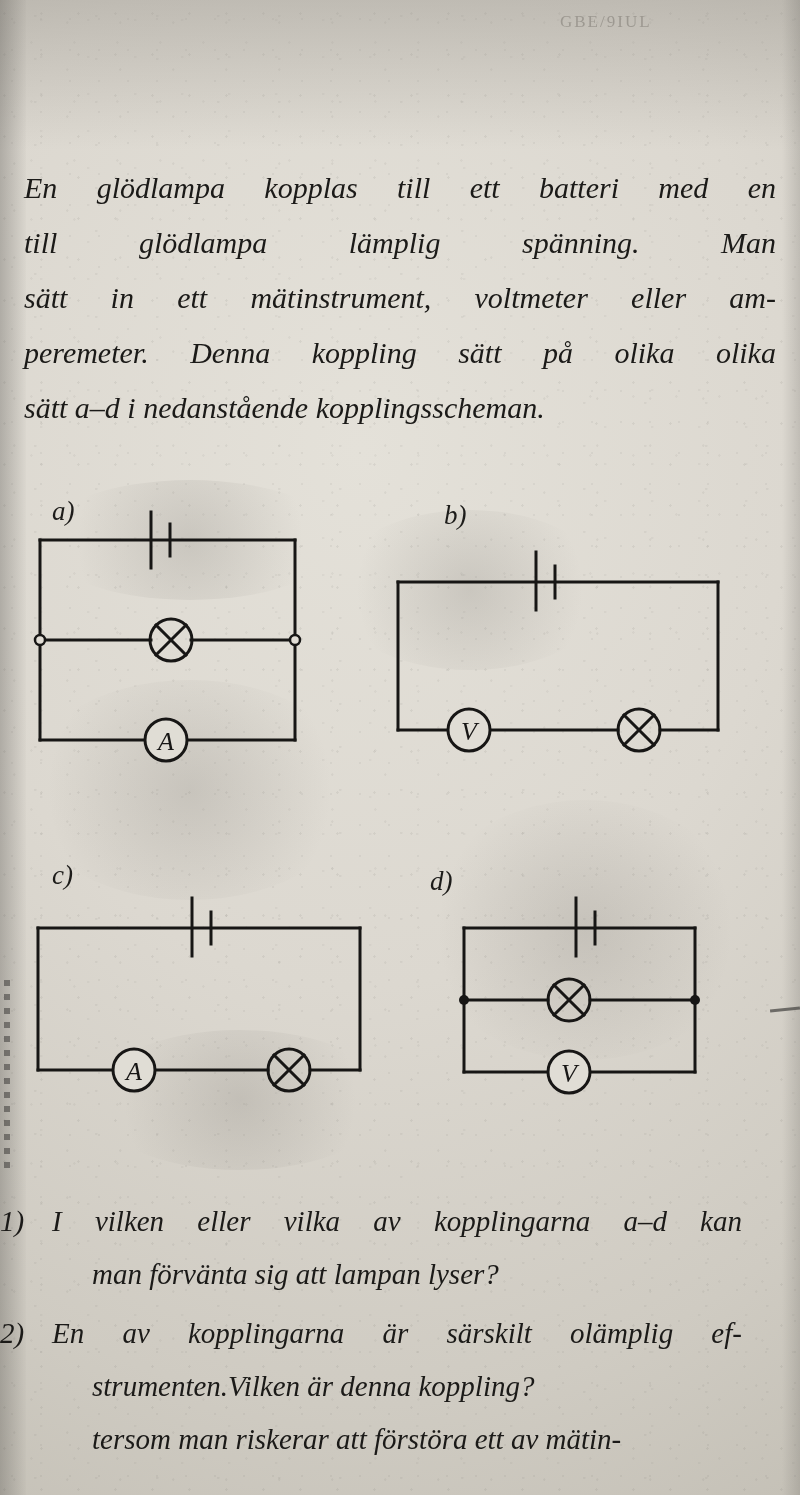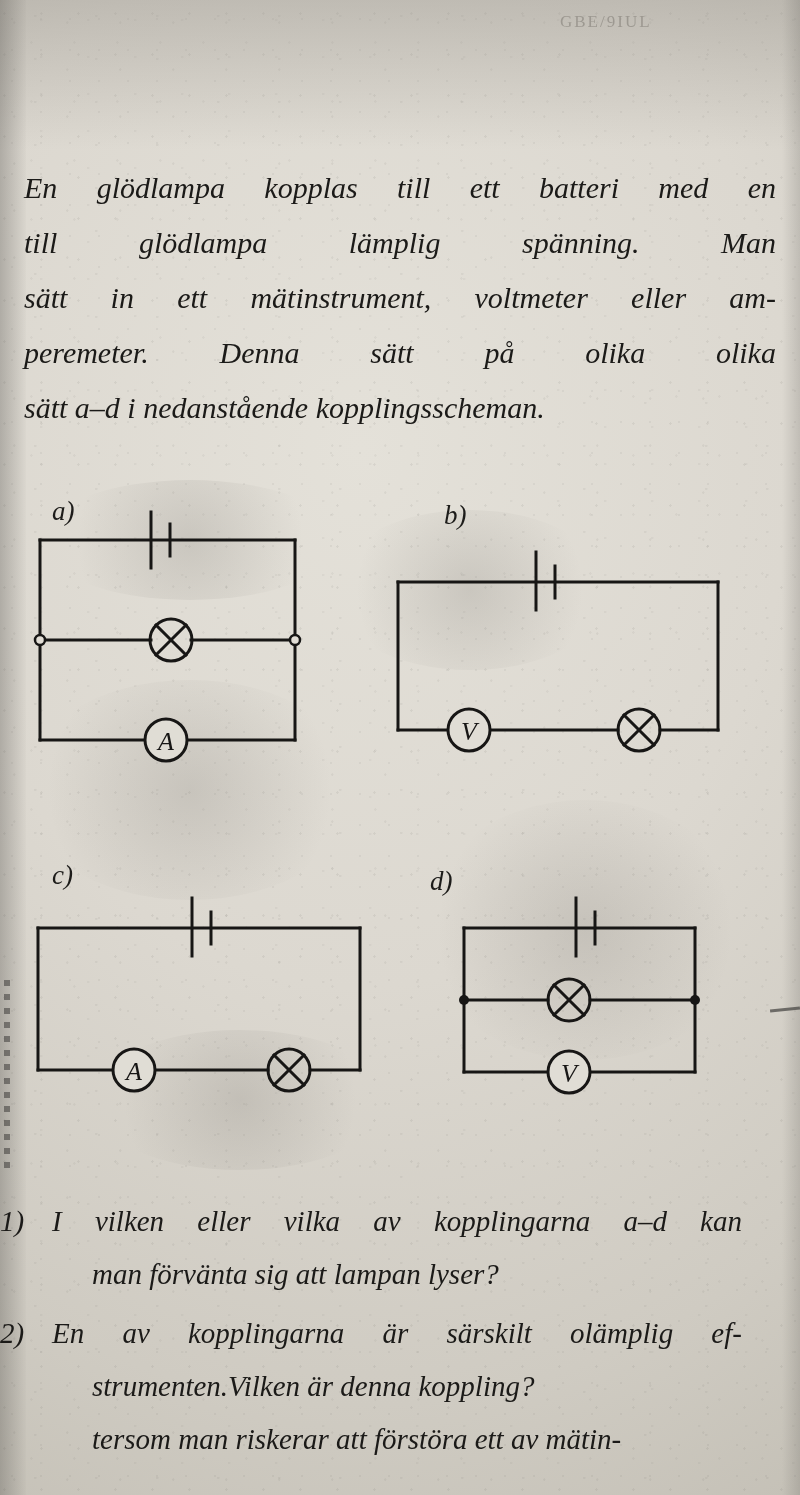--- a/index.html
+++ b/index.html
@@ -228,20 +228,21 @@
       <span>in</span>
       <span>ett</span>
       <span>mätinstrument,</span>
       <span>voltmeter</span>
       <span>eller</span>
       <span>am-</span>
     </span>
     <span class="ln just">
       <span>peremeter.</span>
       <span>Denna</span>
+      <span>koppling</span>
       <span>sätt</span>
       <span>på</span>
       <span>olika</span>
       <span>olika</span>
     </span>
     <span class="ln">sätt a–d i nedanstående kopplingsscheman.</span>
   </div>
 
   <div class="figs">
 

